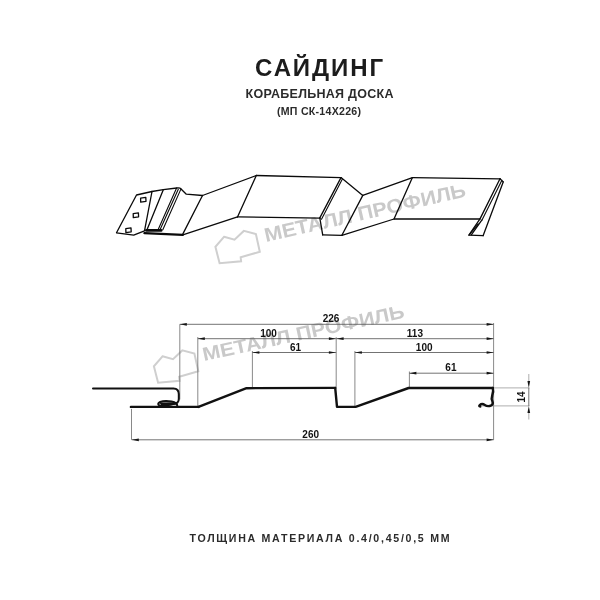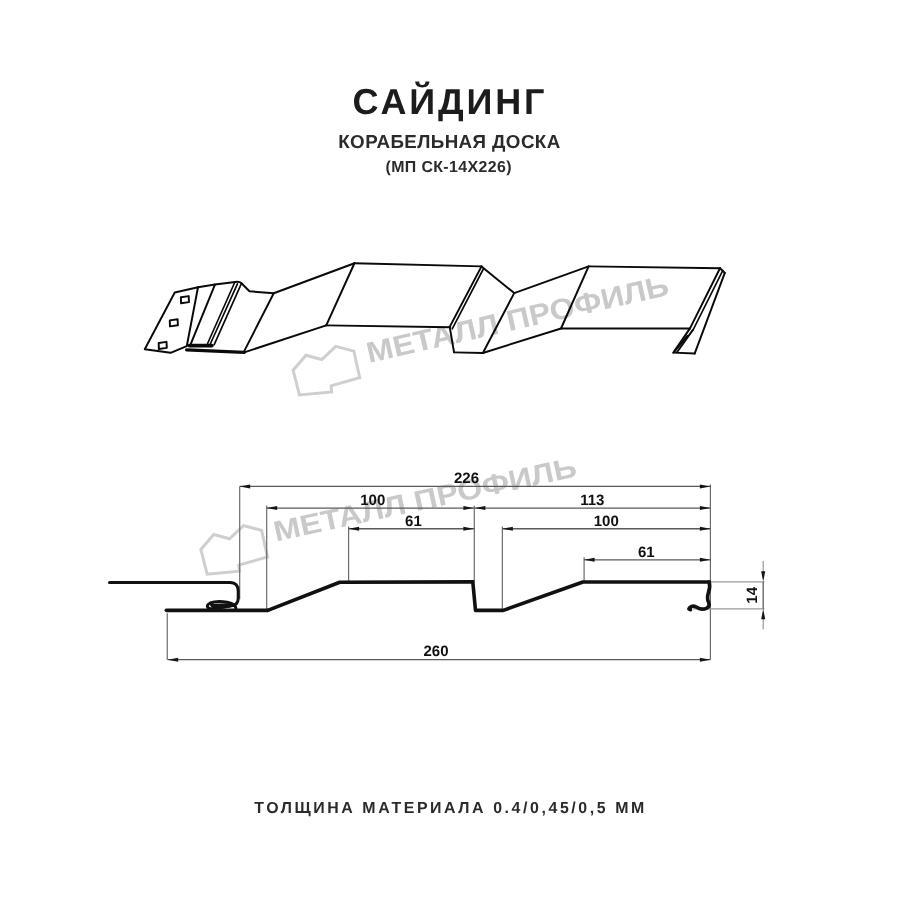--- a/index.html
+++ b/index.html
@@ -1,16 +1,16 @@
 <!DOCTYPE html>
 <html><head>
 <meta charset="utf-8">
 <style>
   html,body{margin:0;padding:0;background:#fff;}
-  .page{width:507px;height:600px;position:relative;font-family:"Liberation Sans",sans-serif;}
+  .page{width:507px;height:600px;position:relative;font-family:"Liberation Sans",sans-serif;margin-left:20px;}
   svg{position:absolute;top:0;left:0;}
   text{font-family:"Liberation Sans",sans-serif;}
 </style>
 </head>
 <body>
 <div class="page">
 <svg width="600" height="600" viewBox="0 0 600 600">
 
   <g stroke="#cfcfcf" stroke-width="2" fill="none" stroke-linejoin="miter">
     <polygon points="204,236.8 214.5,239.7 223.8,230.9 235.9,234.1 239.8,251.8 220.7,257.2 221.1,261.3 199.6,263.3 195.4,246.8"></polygon>

